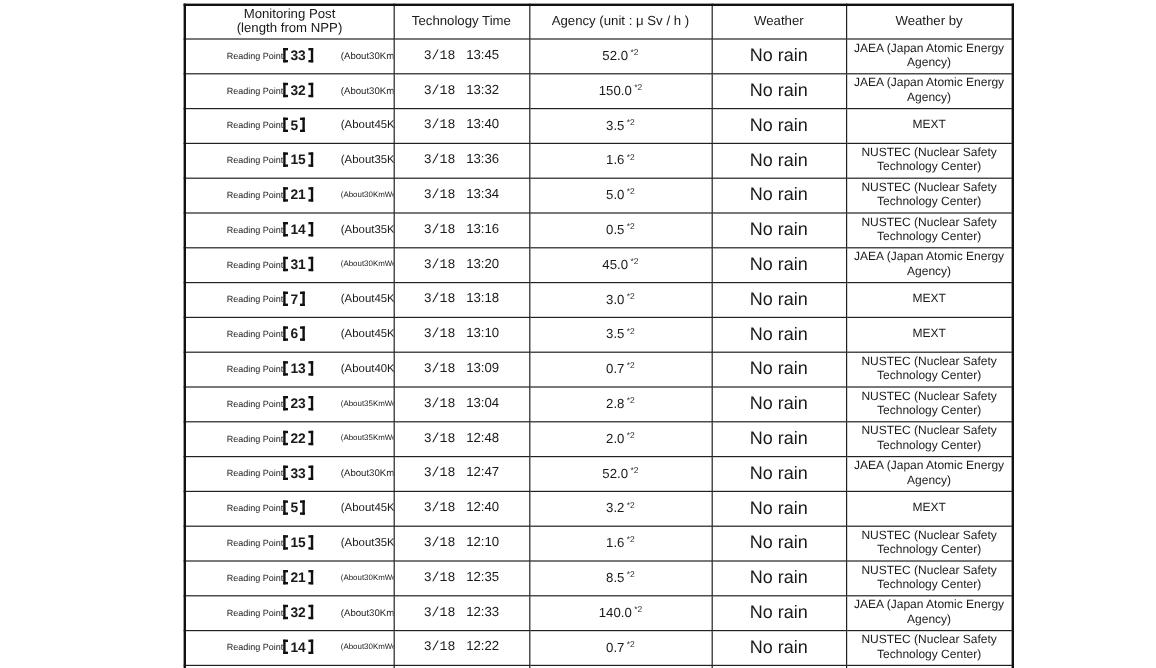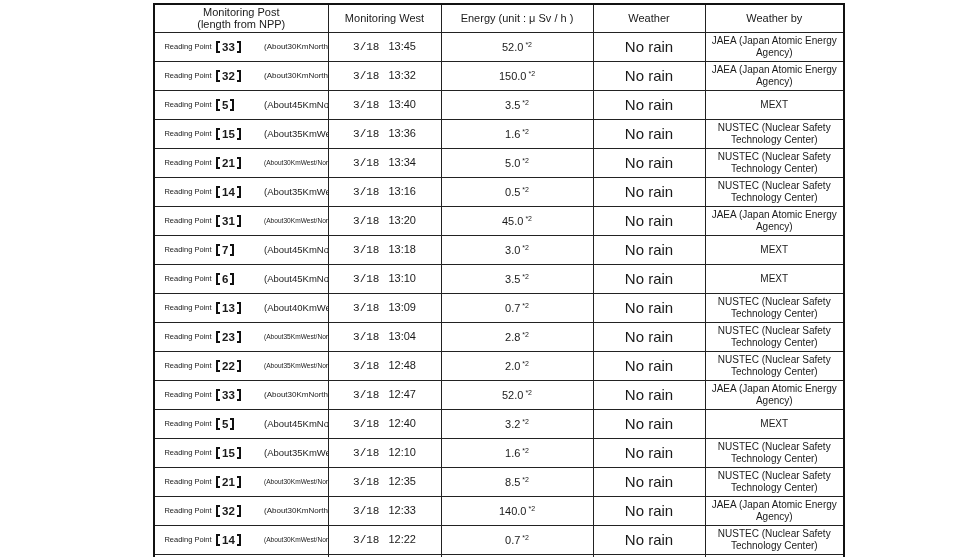--- a/index.html
+++ b/index.html
@@ -40,23 +40,24 @@
   
   td.c1 { padding:0 2px; }
   .c1-flex {
     display:flex;
     align-items:center;
     width:100%;
   }
   .rp-label {
     flex:0 0 58px;
     font-size:7.5px;
-    text-align:center;
+    text-align:right;
     padding-left:2px;
     white-space:nowrap;
+    margin-left:20px;
   }
   .rp-num-wrap {
     flex:0 0 48px;
     font-size:11.5px;
     font-weight:bold;
     white-space:nowrap;
     text-align:left;
   }
   .lb, .rb {
     display:inline-block;
@@ -106,22 +107,22 @@
       <col style="width:152px">
       <col style="width:112px">
       <col style="width:139px">
     </colgroup>
     <thead>
       <tr>
         <th>
           <div class="hline">Monitoring Post</div>
           <div class="hline">(length from NPP)</div>
         </th>
-        <th>Monitoring West</th>
-        <th>Energy (unit : μ Sv / h )</th>
+        <th>Technology Time</th>
+        <th>Agency (unit : μ Sv / h )</th>
         <th>Weather</th>
         <th>Weather by</th>
       </tr>
     </thead>
     <tbody id="table-body">
   <tr>
     <td class="c1">
       <div class="c1-flex">
         <span class="rp-label">Reading Point</span>
         <span class="rp-num-wrap"><span class="lb"></span><span class="rp-num">33</span><span class="rb"></span></span>

